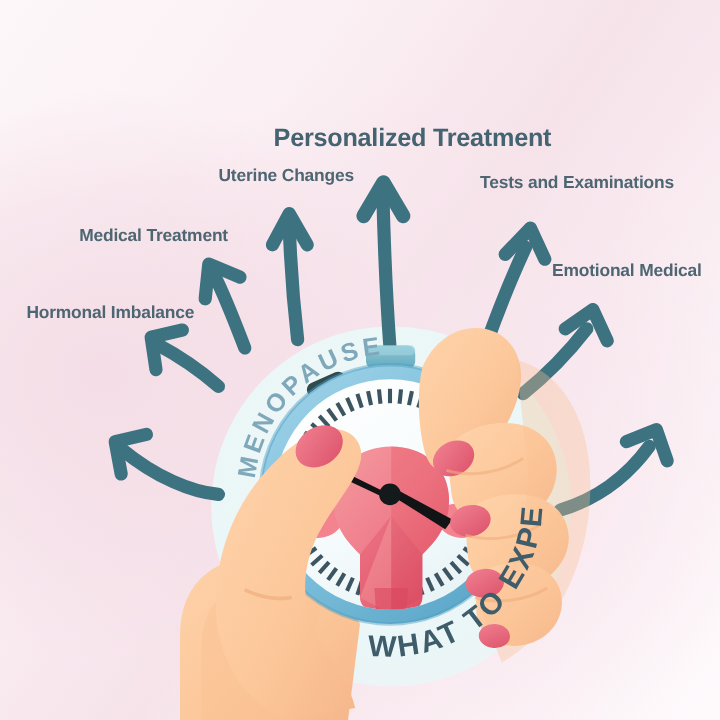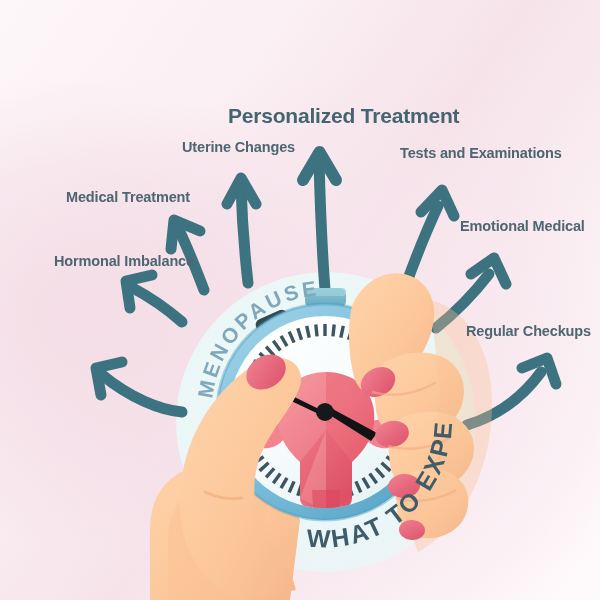--- a/index.html
+++ b/index.html
@@ -362,22 +362,21 @@
       </text>
     </g>
   </svg>
 
   <div class="label title" style="left:228px; top:104px;">Personalized Treatment</div>
 
   <div class="label item" style="left:142px; top:140px;margin-left:40px;">Uterine Changes</div>
 
   <div class="label item" style="left:66px; top:190px;">Medical Treatment</div>
 
-  <div class="label item" style="left:22px; top:254px;margin-left:32px;">Hormonal Imbalance</div>
+  <div class="label item" style="left:22px; top:254px;">Hormonal Imbalance</div>
 
 
   <div class="label item" style="left:400px; top:146px;">Tests and Examinations</div>
 
   <div class="label item" style="left:460px; top:219px;">Emotional Medical</div>
 
-  <div class="label item" style="left:466px; top:324px;">Regular Checkups</div>
 
 </div>
 
 </body></html>

